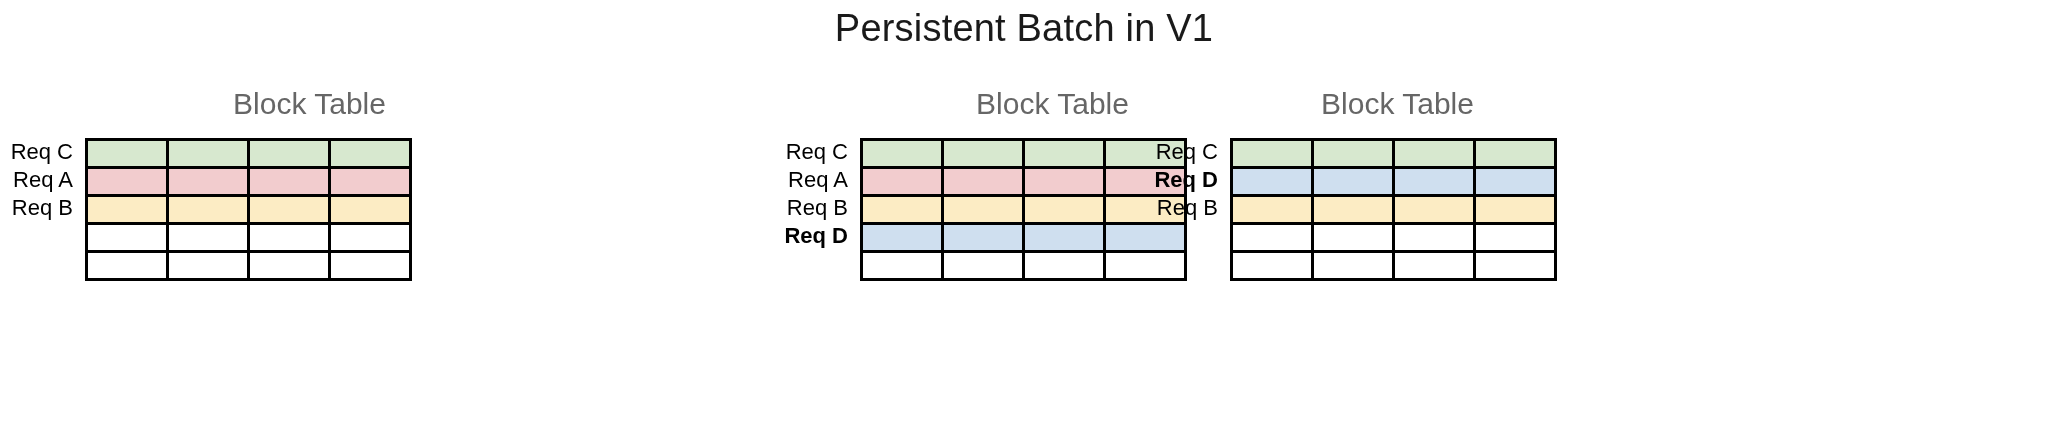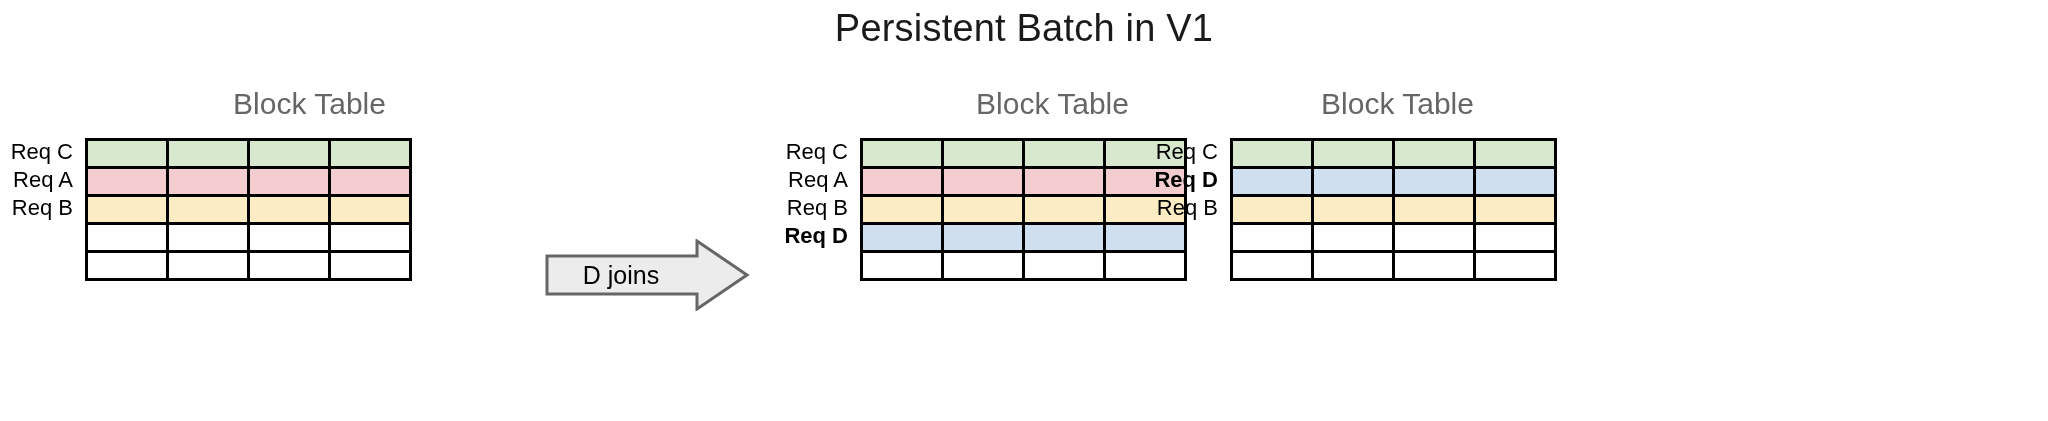--- a/index.html
+++ b/index.html
@@ -150,26 +150,20 @@
         </div>
         <div class="grid-row">
           <div class="cell" style="background: rgb(255, 255, 255);"></div>
           <div class="cell" style="background: rgb(255, 255, 255);"></div>
           <div class="cell" style="background: rgb(255, 255, 255);"></div>
           <div class="cell" style="background: rgb(255, 255, 255);"></div>
         </div>
       </div>
   </div>
 
-  <div class="arrow" id="arrow-0" style="left:545px; top:239px;">
-    <svg width="205" height="72" viewBox="0 0 205 72">
-      <path d="M2 17 L152 17 L152 2 L202 36 L152 70 L152 55 L2 55 Z" fill="#ececec" stroke="#666666" stroke-width="3" stroke-linejoin="miter"></path>
-    </svg>
-    <div class="arrow-label" style="width:152px; height:72px;">D joins</div>
-  </div>
 
   <div class="stage" id="stage-1" style="left:775px; width:470px;">
     <div class="stage-title" style="left:85px; width:385px;">Block Table</div>
     <div class="row-labels" style="left:-65px;">
         <div class="row-label">Req C</div>
         <div class="row-label">Req A</div>
         <div class="row-label">Req B</div>
         <div class="row-label bold">Req D</div>
         <div class="row-label empty">&nbsp;</div>
       </div>

